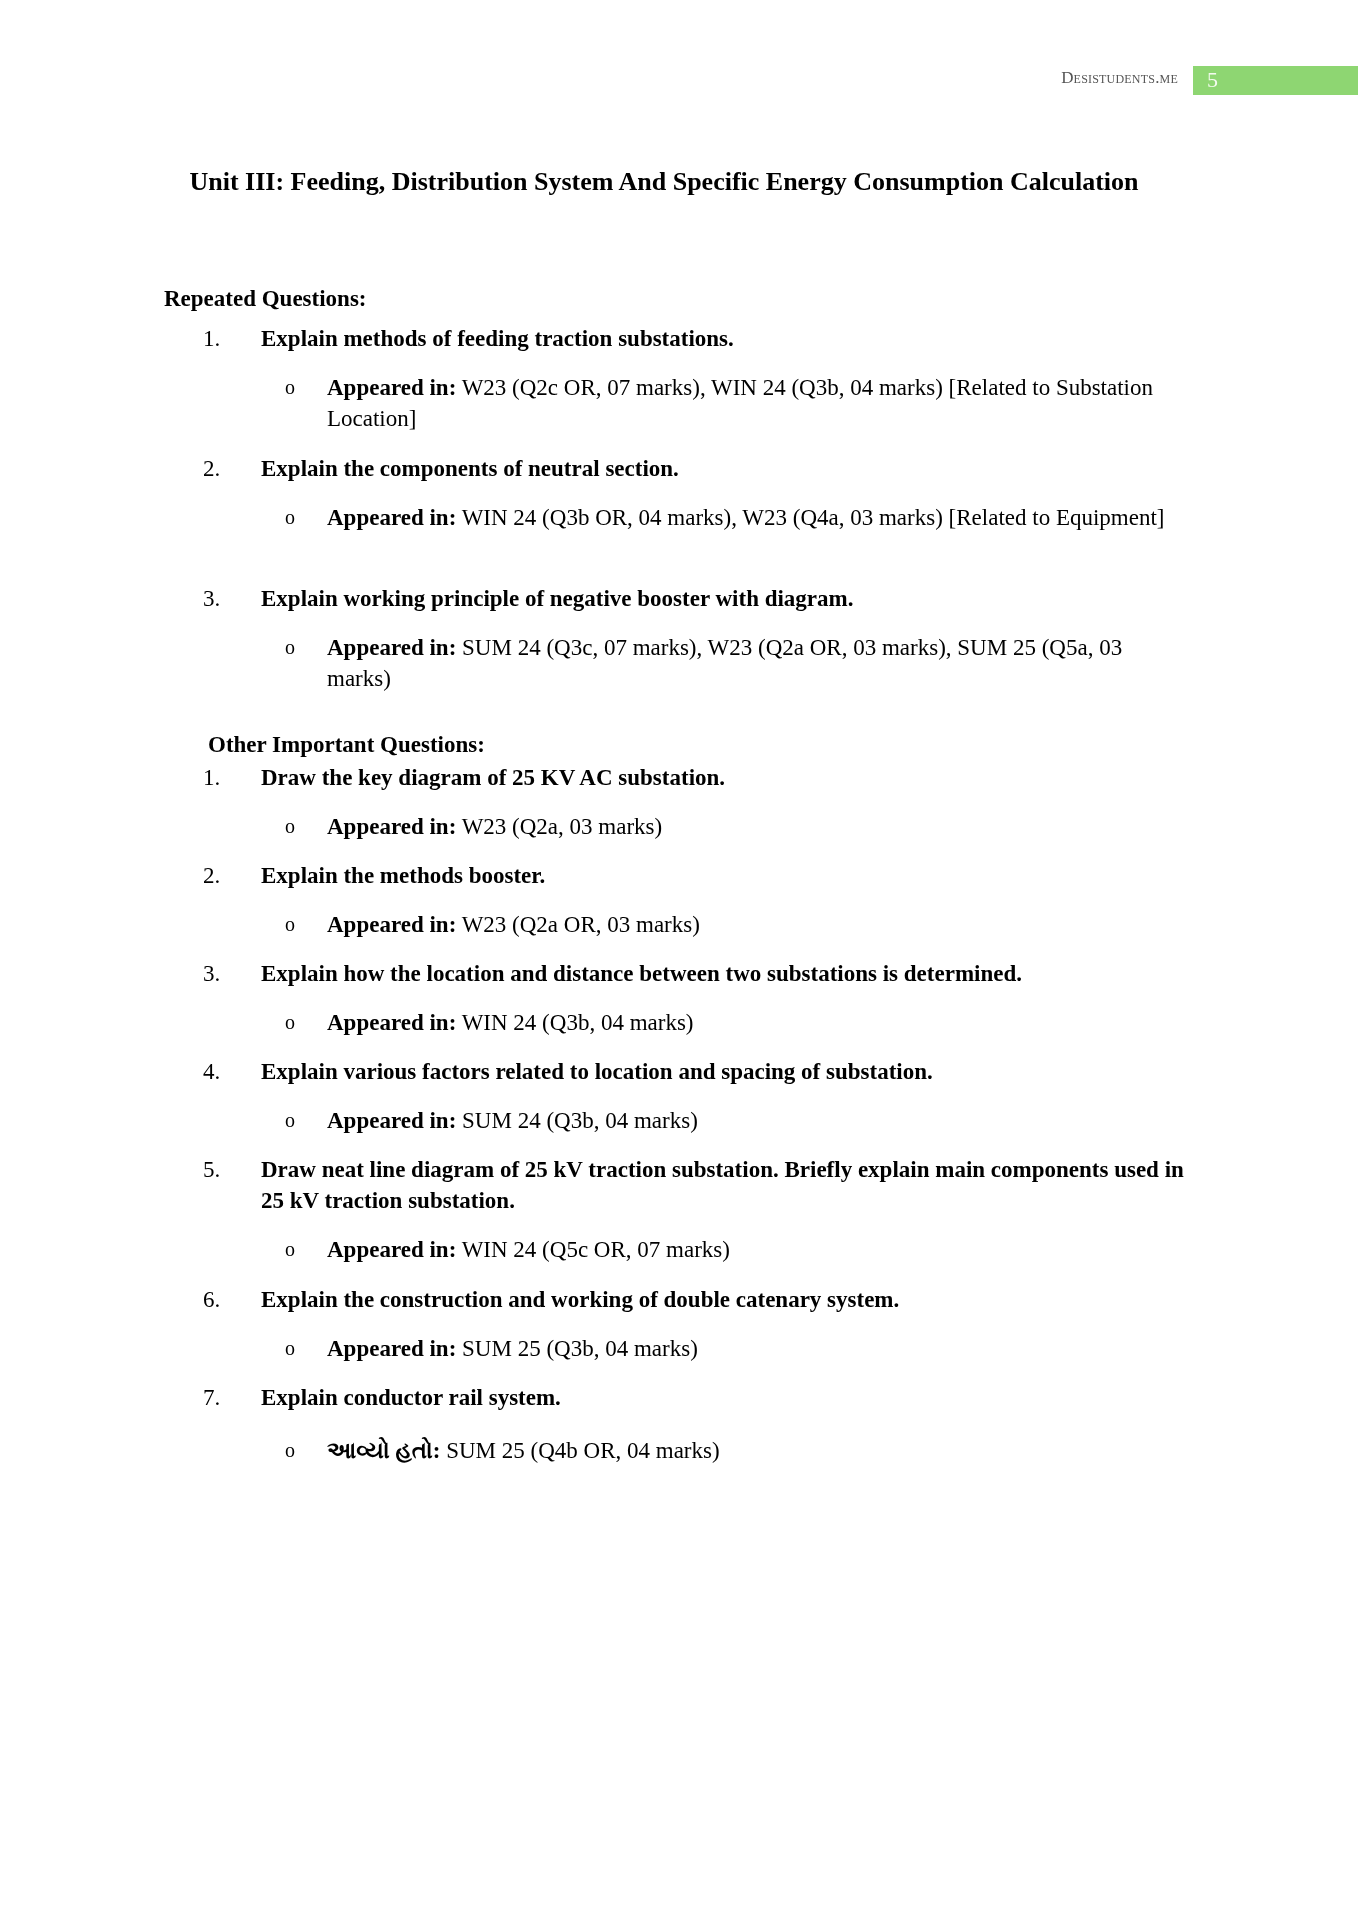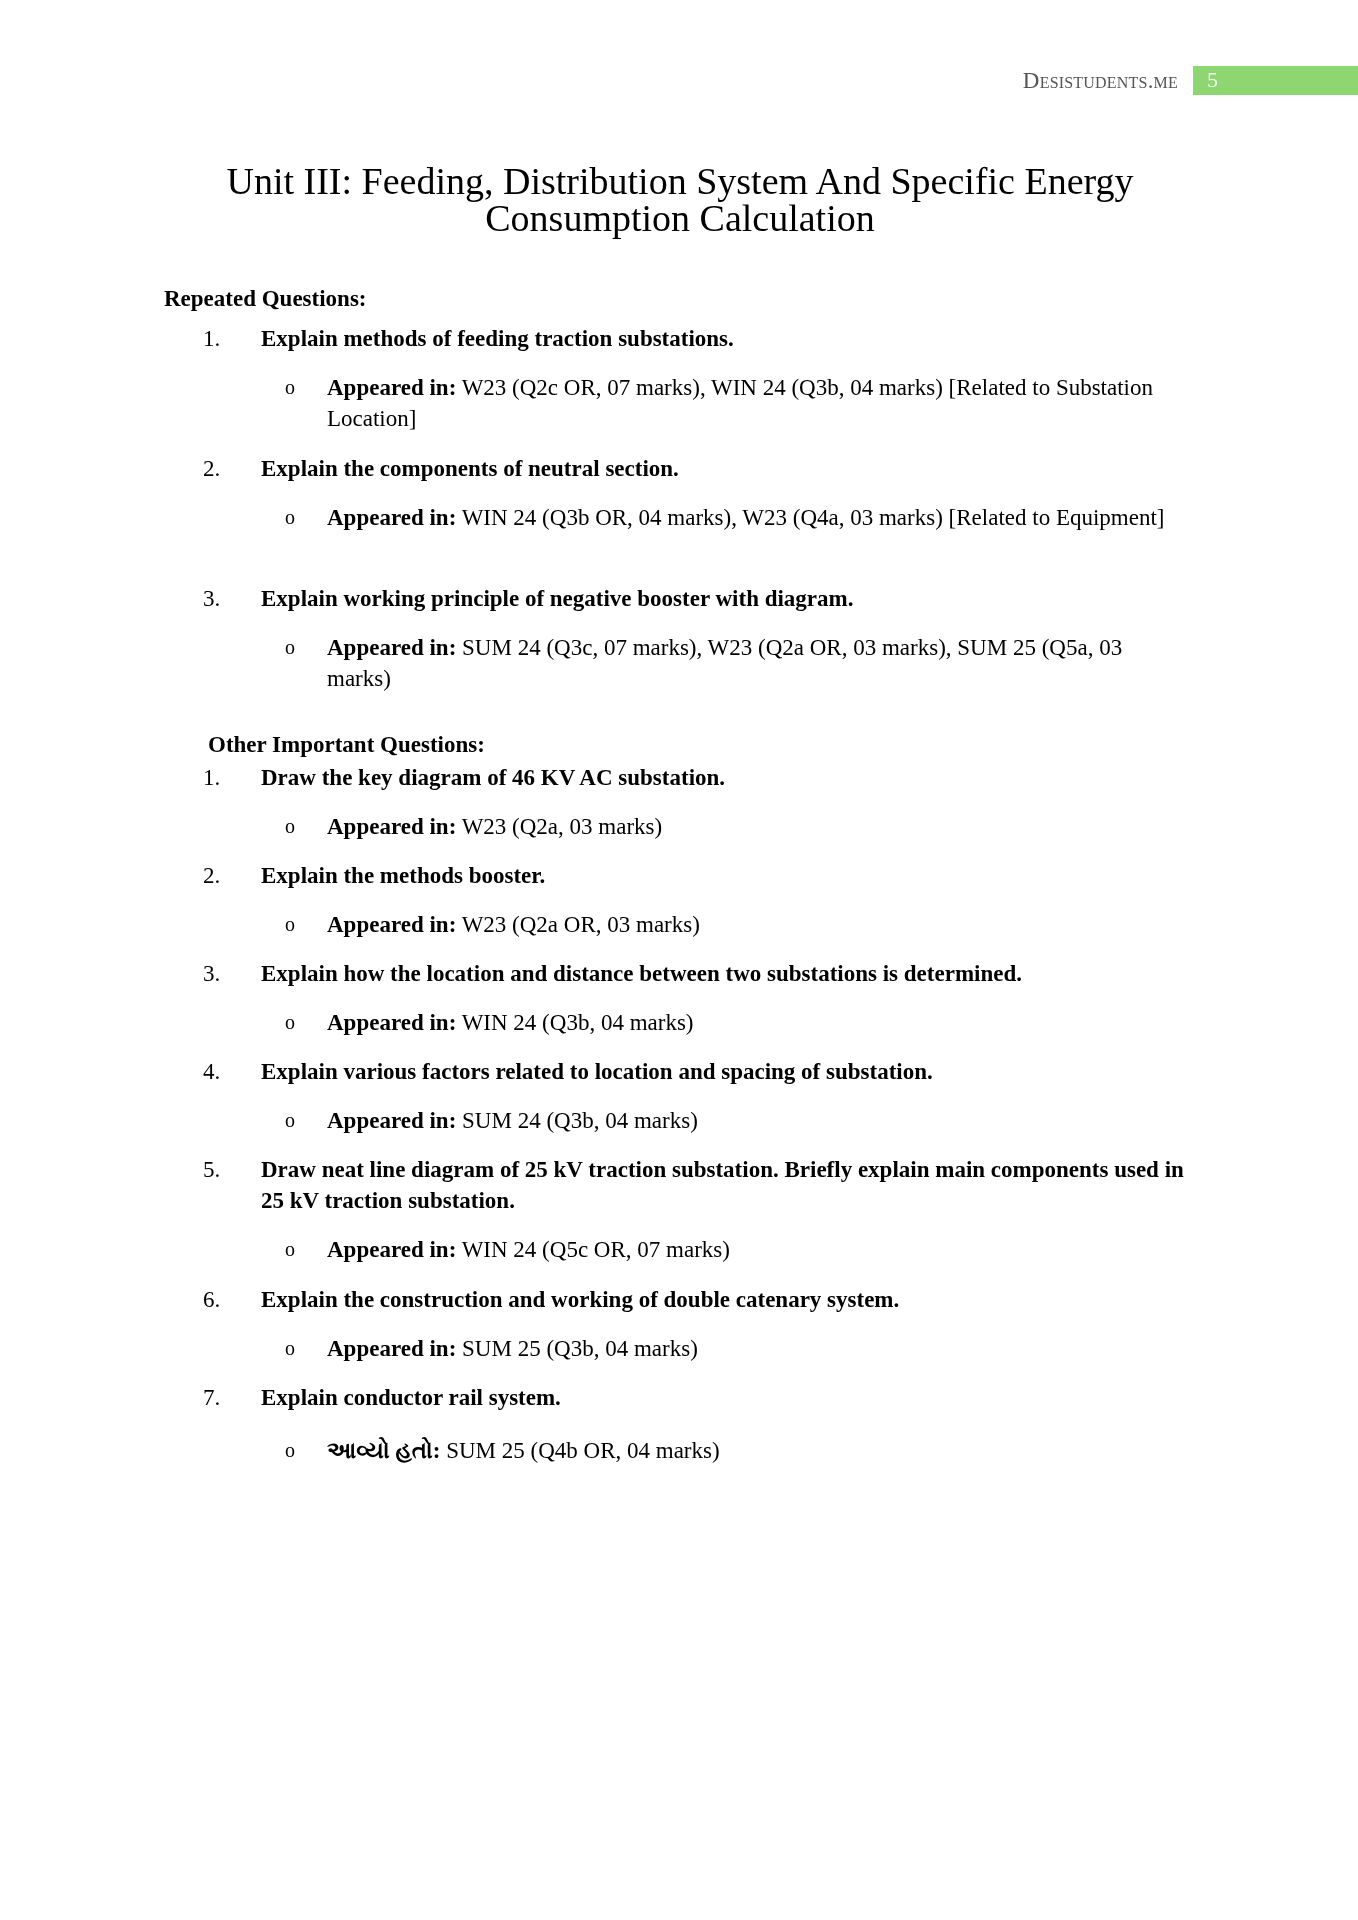--- a/index.html
+++ b/index.html
@@ -19,21 +19,21 @@
       position: absolute;
       top: 66px;
       left: 0;
       width: 1358px;
       height: 30px;
     }
     .site-name {
       position: absolute;
       right: 180px;
       top: 2px;
-      font-size: 23px;
+      font-size: 17px;
       font-variant: small-caps;
       color: #555555;
       letter-spacing: 0.2px;
     }
     .page-num-box {
       position: absolute;
       left: 1193px;
       top: 0;
       width: 165px;
       height: 29px;
@@ -42,25 +42,25 @@
     .page-num {
       position: absolute;
       left: 14px;
       top: 1px;
       font-size: 22px;
       color: #f4fbef;
     }
     .title {
       position: absolute;
       top: 163px;
-      left: 160px;
+      left: 144px;
       width: 1040px;
       text-align: center;
-      font-weight: normal;
-      font-size: 38px;
+      font-weight: bold;
+      font-size: 26px;
       line-height: 37px;
     }
     .section-heading {
       position: absolute;
       left: 164px;
       font-weight: bold;
       font-size: 23px;
     }
     .q {
       position: absolute;
@@ -141,21 +141,21 @@
 </div>
 <div class="ap" style="top:632px;">
   <span class="bullet">o</span>
   <span class="aptext"><span class="label">Appeared in:</span><span> SUM 24 (Q3c, 07 marks), W23 (Q2a OR, 03 marks), SUM 25 (Q5a, 03 marks)</span></span>
 </div>
 
 <div class="section-heading" style="top:732px;margin-left:44px;">Other Important Questions:</div>
 
 <div class="q" style="top:762px;">
   <span class="num">1.</span>
-  <span class="qtext">Draw the key diagram of 46 KV AC substation.</span>
+  <span class="qtext">Draw the key diagram of 25 KV AC substation.</span>
 </div>
 <div class="ap" style="top:811px;">
   <span class="bullet">o</span>
   <span class="aptext"><span class="label">Appeared in:</span><span> W23 (Q2a, 03 marks)</span></span>
 </div>
 
 <div class="q" style="top:860px;">
   <span class="num">2.</span>
   <span class="qtext">Explain the methods booster.</span>
 </div>

